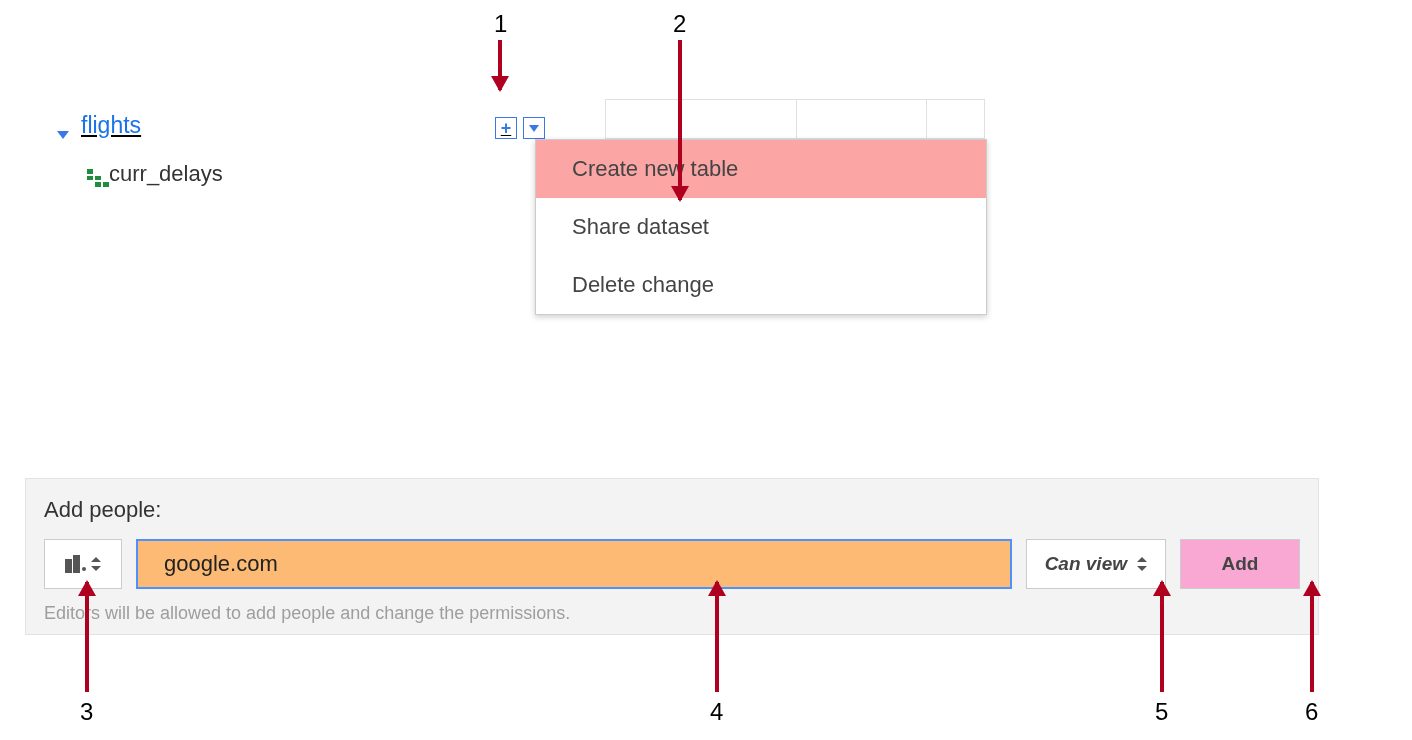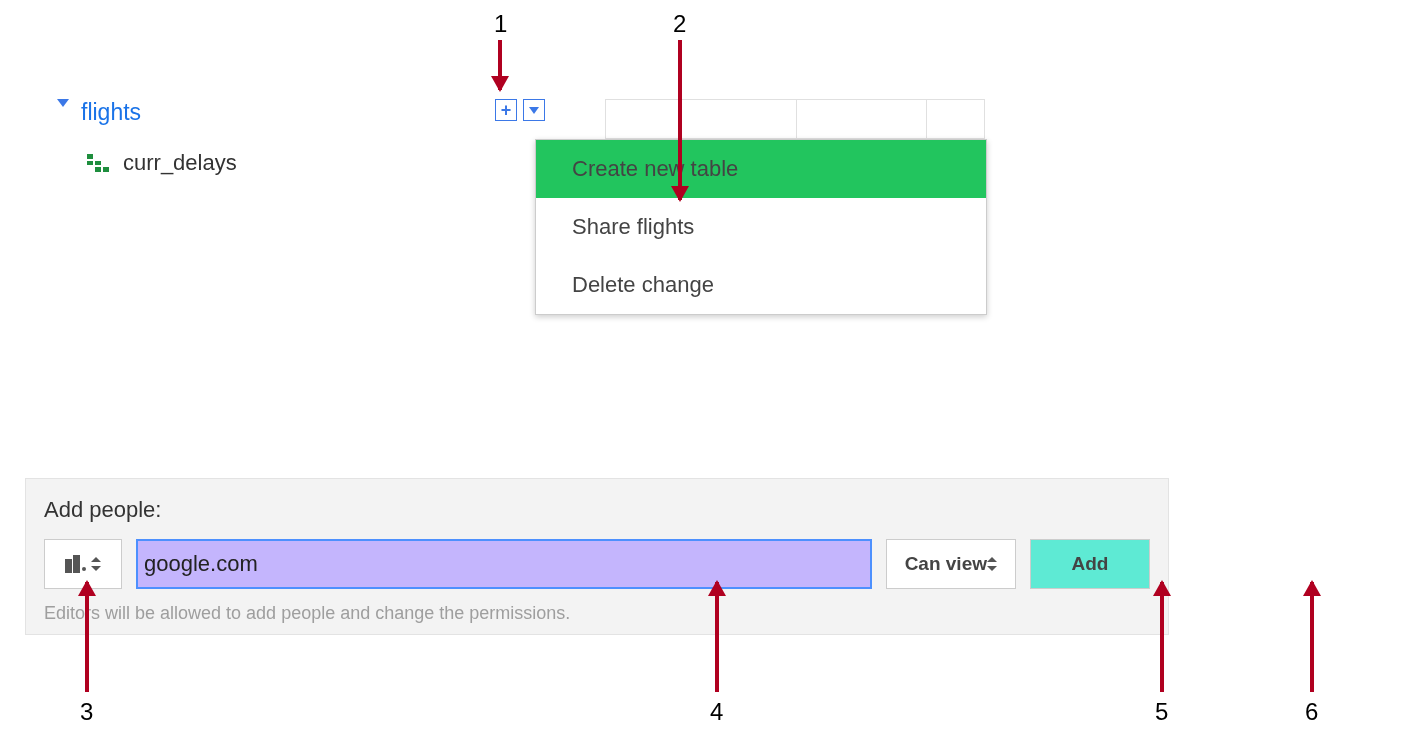--- a/index.html
+++ b/index.html
@@ -15,22 +15,23 @@
 
   
   .dataset-tree {
     position: absolute;
     left: 25px;
     top: 99px;
     width: 520px;
   }
   .dataset-row {
     display: flex;
-    align-items: flex-start;
+    align-items: flex-end;
     height: 40px;
+    text-decoration: underline;
   }
   .disclosure {
     width: 0; height: 0;
     border-left: 6px solid transparent;
     border-right: 6px solid transparent;
     border-top: 8px solid #3b78e7;
     margin: 0 12px 0 32px;
   }
   .dataset-name {
     color: #1a73e8;
@@ -52,24 +53,23 @@
     line-height: 1;
   }
   .down-mini {
     width: 0; height: 0;
     border-left: 5px solid transparent;
     border-right: 5px solid transparent;
     border-top: 7px solid #3b78e7;
   }
   .table-row {
     display: flex;
-    align-items: center;
+    align-items: flex-end;
     height: 48px;
     padding-left: 62px;
-    gap: 14px;
     cursor: pointer;
   }
   .table-icon {
     width: 22px; height: 16px; display: grid;
     grid-template-columns: repeat(3, 1fr);
     grid-template-rows: repeat(2, 1fr);
     gap: 2px;
   }
   .table-icon .cell { background: #3b78e7; }
   .view-icon {
@@ -91,38 +91,38 @@
     background: #fff;
     border: 1px solid #ccc;
     box-shadow: 0 2px 6px rgba(0,0,0,0.2);
   }
   .menu-item {
     padding: 16px 36px;
     font-size: 22px;
     color: #444;
     cursor: pointer;
   }
-  .menu-item.highlight { background: #22c55e; }
+  .menu-item.highlight { background: #fca5a5; }
 
   
   .bg-frag {
     position: absolute;
     left: 605px; top: 99px;
     width: 380px; height: 40px;
     border: 1px solid #e0e0e0;
   }
   .bg-frag .divA { position:absolute; left:190px; top:0; bottom:0; width:1px; background:#e0e0e0; }
   .bg-frag .divB { position:absolute; left:320px; top:0; bottom:0; width:1px; background:#e0e0e0; }
 
   
   .share-panel {
     position: absolute;
     left: 25px;
     top: 478px;
-    width: 1144px;
+    width: 1294px;
     background: #f3f3f3;
     border: 1px solid #e3e3e3;
     padding: 18px 18px 10px 18px;
   }
   .share-title { font-size: 22px; color: #333; margin-bottom: 16px; }
   .share-row { display: flex; gap: 14px; align-items: stretch; }
   .type-selector {
     width: 78px; height: 50px;
     background: #fff;
     border: 1px solid #ccc;
@@ -146,39 +146,40 @@
   }
   .sort-caret::after {
     content:""; position:absolute; bottom:0; left:0;
     border-left:5px solid transparent; border-right:5px solid transparent;
     border-top:5px solid #555;
   }
   .people-input {
     flex: 1;
     height: 50px;
     border: 2px solid #4d90fe;
-    background: #c4b5fd;
-    padding: 0 6px;
+    background: #fdba74;
+    padding: 0 26px;
     font-size: 22px;
     color: #222;
     outline: none;
   }
   .perm-btn {
     height: 50px;
     padding: 0 18px;
     background: #fff;
     border: 1px solid #ccc;
-    display: flex; align-items: center; 
+    display: flex; align-items: center; gap: 10px;
     font-size: 19px; font-weight: bold; color: #444;
     cursor: pointer;
+    font-style: italic;
   }
   .add-btn {
     height: 50px;
     width: 120px;
-    background: #5eead4;
+    background: #f9a8d4;
     border: 1px solid #ccc;
     display: flex; align-items: center; justify-content: center;
     font-size: 19px; font-weight: bold; color: #444;
     cursor: pointer;
   }
   .helper {
     margin-top: 14px;
     font-size: 18px;
     color: #9e9e9e;
   }
@@ -251,21 +252,21 @@
         <div class="e"></div>
           <div class="c"></div>
           <div class="c"></div>
       </div>
       <div class="table-name">curr_delays</div>
     </div>
   </div>
 
   <div class="menu">
     <div class="menu-item highlight">Create new table</div>
-    <div class="menu-item">Share flights</div>
+    <div class="menu-item">Share dataset</div>
     <div class="menu-item">Delete change</div>
   </div>
 
   <div class="share-panel">
     <div class="share-title">Add people:</div>
     <div class="share-row">
       <div class="type-selector">
         <div class="domain-icon">
           <div class="b1"></div>
             <div class="b2"></div>

